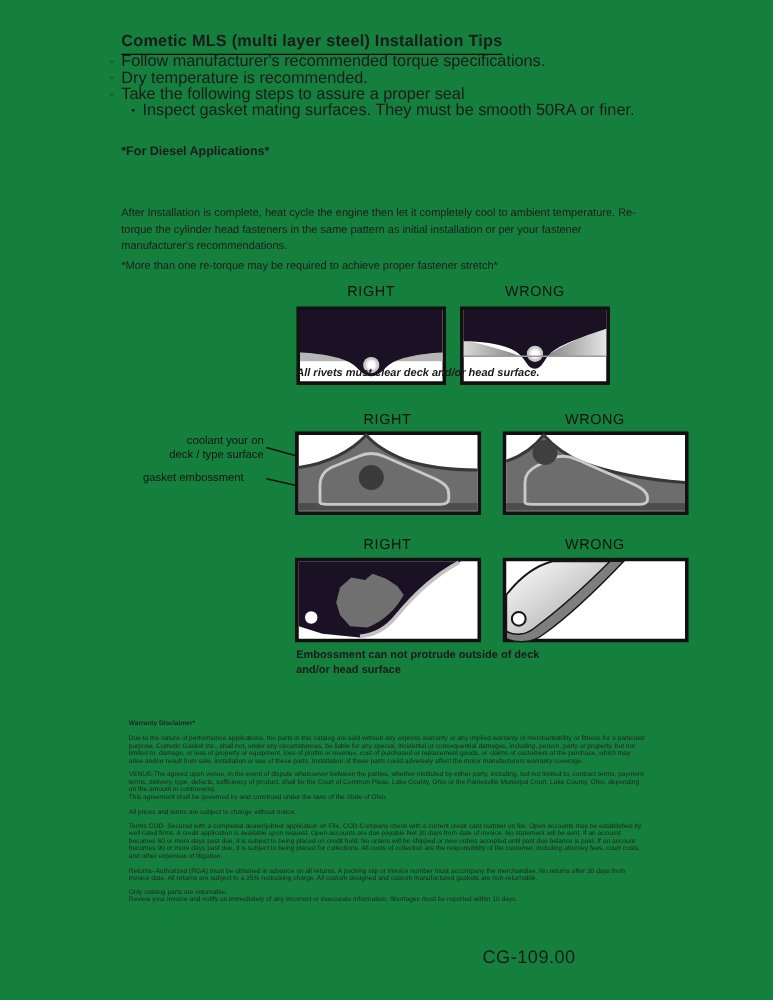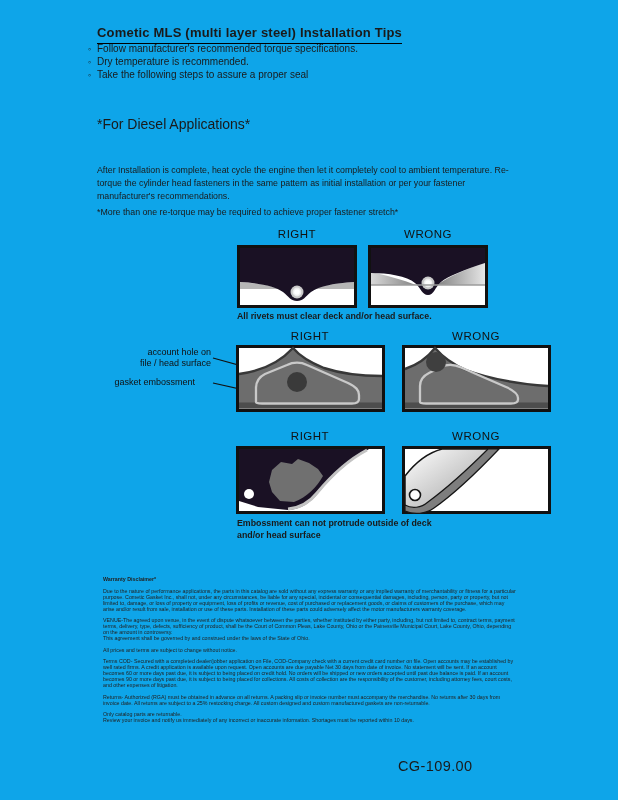--- a/index.html
+++ b/index.html
@@ -1,69 +1,70 @@
 <!DOCTYPE html>
 <html><head>
 <meta charset="utf-8">
 <style>
   html,body{margin:0;padding:0;background:#fff;}
   .page{
-    position:relative;width:618px;height:800px;background:#0ea5e9;
+    position:relative;width:618px;height:800px;background:#15803d;
     font-family:"Liberation Sans", sans-serif;color:#1a1a1a;overflow:hidden;
   }
   .abs{position:absolute;}
 
   
   .title{
     left:97px;top:25px;font-size:13px;font-weight:bold;letter-spacing:.2px;
     border-bottom:1.5px solid #000;padding-bottom:2.5px;white-space:nowrap;
   }
 
   
-  .tips{left:88px;top:43px;font-size:10px;line-height:12.9px;width:430px;}
+  .tips{left:88px;top:43px;font-size:13px;line-height:12.9px;width:430px;}
   .tip{position:relative;padding-left:9px;}
   .tip::before{content:"◦";position:absolute;left:0;top:0;font-size:9px;}
   .subtip{position:relative;margin-left:17px;padding-left:9px;}
   .subtip::before{content:"•";position:absolute;left:0;top:0;font-size:9px;}
 
   
-  .diesel-h{left:97px;top:116px;font-size:14px;font-weight:normal;}
+  .diesel-h{left:97px;top:116px;font-size:10px;font-weight:bold;}
   .body-p{left:97px;width:412px;font-size:8.8px;line-height:13px;}
   .p1{top:132px;}
   .p2{top:164px;}
   .pnote{top:206px;}
 
   
   .dhdr{font-size:11.5px;letter-spacing:.5px;color:#111;transform:translateX(-50%);white-space:nowrap;}
   .dcap{font-size:8.8px;font-weight:bold;white-space:nowrap;}
   .dcap.pre{white-space:pre-line;line-height:11.5px;}
   .dbox svg{display:block;}
 
   
   .ptr-label{font-size:9px;line-height:11px;text-align:right;color:#111;}
 
   
   .disclaimer{left:103px;top:577px;width:413px;font-size:5.3px;line-height:5.9px;color:#222;}
   .disclaimer .dh{font-weight:bold;margin:0 0 6px 0;}
   .disclaimer p{margin:0 0 5.8px 0;white-space:pre-line;}
 
   
-  .footer-pn{left:386px;top:758px;font-size:14.5px;letter-spacing:.4px;color:#1a1a1a;margin-left:12px;}
+  .footer-pn{left:386px;top:758px;font-size:14.5px;letter-spacing:.4px;color:#1a1a1a;}
 </style>
 </head>
 <body>
 
 <div class="page">
 
   <div class="abs title">Cometic MLS (multi layer steel) Installation Tips</div>
 
   <div class="abs tips">
     <div class="tip">Follow manufacturer's recommended torque specifications.</div>
     <div class="tip">Dry temperature is recommended.</div>
     <div class="tip">Take the following steps to assure a proper seal</div>
+    <div class="subtip">Inspect gasket mating surfaces.  They must be smooth 50RA or finer.</div>
   </div>
 
   <div class="abs diesel-h">*For Diesel Applications*</div>
   <div class="abs body-p p2">After Installation is complete, heat cycle the engine then let it completely cool to ambient temperature. Re-torque the cylinder head fasteners in the same pattern as initial installation or per your fastener manufacturer's recommendations.</div>
   <div class="abs body-p pnote">*More than one re-torque may be required to achieve proper fastener stretch*</div>
 
   <div class="abs dhdr" style="left:297px;top:228px;">RIGHT</div>
   <div class="abs dhdr" style="left:428px;top:228px;">WRONG</div>
 
   <div class="abs dbox" style="left:237px;top:245px;">
@@ -94,28 +95,28 @@
       <path d="M3,40 L3,27 C16,30 36,35 48,40 Z" fill="url(#gwl)"></path>
       <path d="M117,40 L117,18 C98,24 80,32 69,40 Z" fill="url(#gwr)"></path>
       <path d="M3,3 H117 V18 C96,25 80,31 73,37 C67,42 66,50 60,50 C54,50 53,43 47,38 C39,31 20,28 3,28 Z" fill="#1a1124"></path>
       <circle cx="60" cy="38" r="6.5" fill="#c9c9c9"></circle>
       <circle cx="60" cy="38" r="4.4" fill="#ededed"></circle>
       <circle cx="60" cy="38" r="2.8" fill="#ffffff"></circle>
       <line x1="3" y1="40" x2="117" y2="40" stroke="#9b9b9b" stroke-width="1.3"></line>
     </svg>
   </div>
 
-  <div class="abs dcap" style="left:237px;top:311px;">All rivets must clear deck and/or head surface.</div>
+  <div class="abs dcap" style="left:237px;top:293px;font-style:italic;">All rivets must clear deck and/or head surface.</div>
 
   <div class="abs dhdr" style="left:310px;top:330px;">RIGHT</div>
   <div class="abs dhdr" style="left:476px;top:330px;">WRONG</div>
 
   <div class="abs ptr-label" style="left:122px;top:347px;width:89px;">
-    <div>account hole on</div>
-    <div>file / head surface</div>
+    <div>coolant your on</div>
+    <div>deck / type surface</div>
   </div>
   <div class="abs ptr-label" style="left:84px;top:377px;width:111px;">gasket embossment</div>
 
   <svg class="abs" style="left:206px;top:352px;" width="100" height="48">
     <line x1="7" y1="6" x2="90" y2="29" stroke="#111" stroke-width="1.2"></line>
     <line x1="7" y1="31" x2="56" y2="42" stroke="#111" stroke-width="1.2"></line>
   </svg>
 
   <div class="abs dbox" style="left:236px;top:345px;">
     <svg width="149" height="67" viewBox="0 0 149 67">

